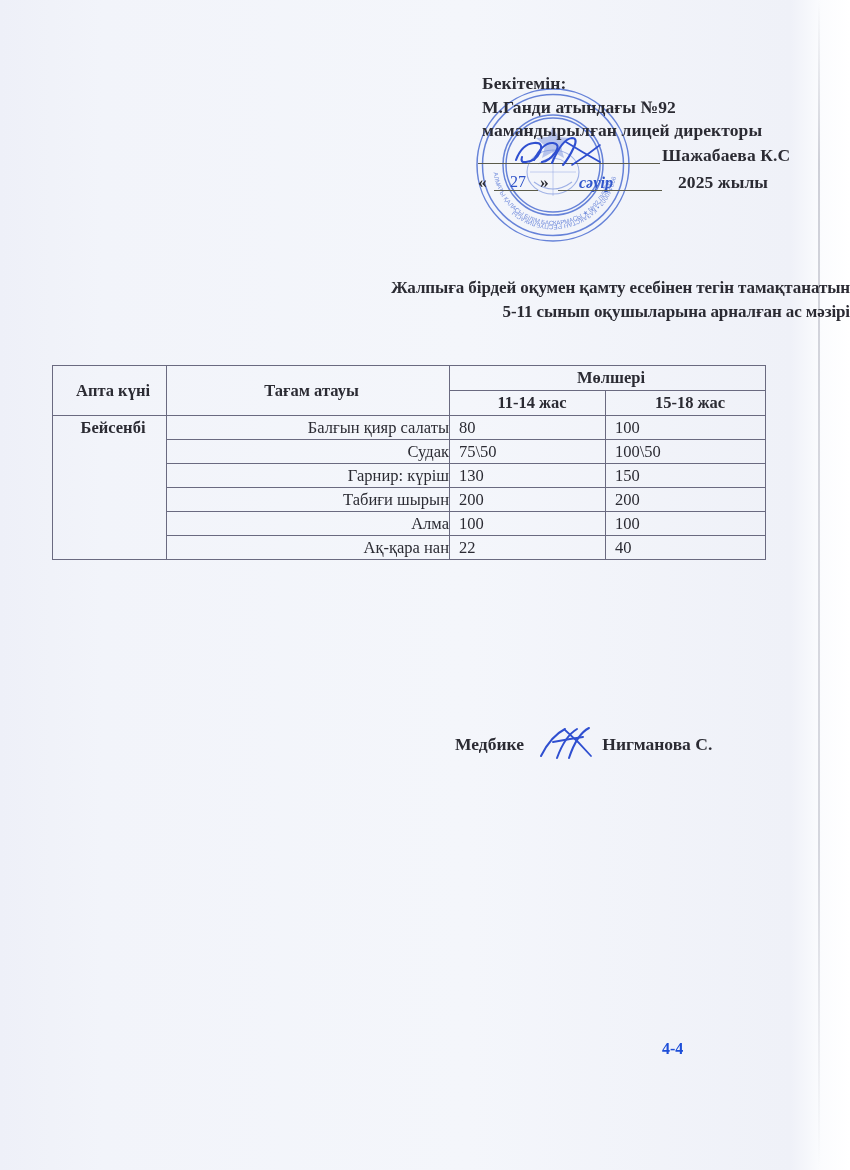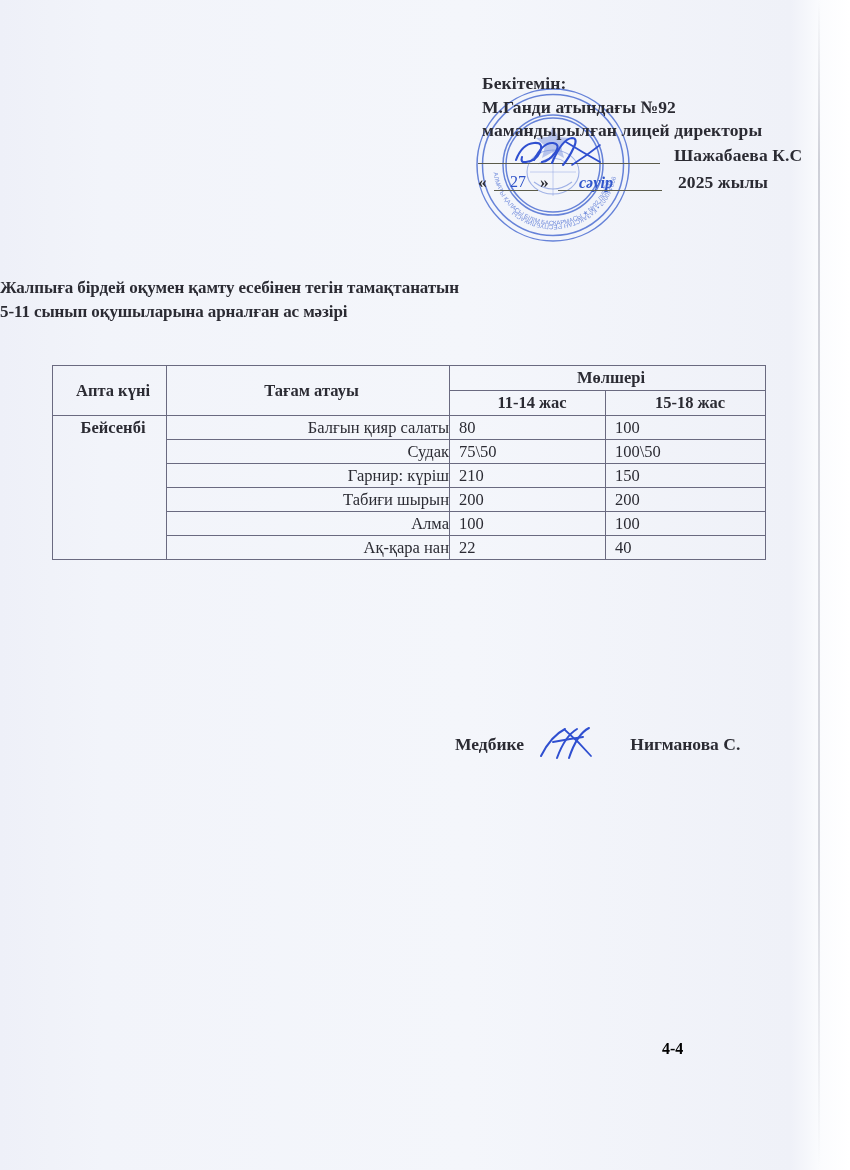--- a/index.html
+++ b/index.html
@@ -72,21 +72,21 @@
   .sign-rule {
     position: absolute;
     left: -4px;
     top: 19px;
     width: 182px;
     height: 1px;
     background: #5b5b4a;
   }
   .sign-name {
     position: absolute;
-    left: 192px;
+    left: 180px;
     top: 0;
     white-space: nowrap;
   }
 
   .date-row {
     position: relative;
     height: 26px;
   }
   .date-q1 { position: absolute; left: -4px;  top: 2px; }
   .date-day {
@@ -137,21 +137,21 @@
     z-index: 4;
     pointer-events: none;
   }
 
   
   .doc-title {
     position: absolute;
     left: 0;
     top: 276px;
     width: 850px;
-    text-align: left;
+    text-align: right;
     font-weight: bold;
     font-size: 17px;
     line-height: 24px;
     letter-spacing: -.1px;
   }
 
   
   .menu-table {
     position: absolute;
     left: 52px;
@@ -195,38 +195,38 @@
 
   
   .nurse {
     position: absolute;
     left: 455px;
     top: 734px;
     font-weight: bold;
     font-size: 17.5px;
     white-space: nowrap;
   }
-  .nurse .role { margin-right: 102px; }
+  .nurse .role { margin-right: 74px; }
   .nurse-signature {
     position: absolute;
     left: 80px;
     top: -12px;
     width: 72px;
     height: 40px;
     pointer-events: none;
   }
 
   
   .page-number {
     position: absolute;
     left: 662px;
     top: 1040px;
     font-weight: bold;
     font-size: 16px;
-    color: #000000;
+    color: #1d4ed8;
   }
 </style>
 </head>
 <body>
 
 <div class="page">
   <div class="paper-tint"></div>
   <div class="scan-edge"></div>
 
   <svg class="seal" viewBox="0 0 158 158" aria-hidden="true">
@@ -315,21 +315,21 @@
         <td class="qty-cell">80</td>
         <td class="qty-cell">100</td>
       </tr>
       <tr>
         <td class="dish-cell">Судак</td>
         <td class="qty-cell">75\50</td>
         <td class="qty-cell">100\50</td>
       </tr>
       <tr>
         <td class="dish-cell">Гарнир: күріш</td>
-        <td class="qty-cell">210</td>
+        <td class="qty-cell">130</td>
         <td class="qty-cell">150</td>
       </tr>
       <tr>
         <td class="dish-cell">Табиғи шырын</td>
         <td class="qty-cell">200</td>
         <td class="qty-cell">200</td>
       </tr>
       <tr>
         <td class="dish-cell">Алма</td>
         <td class="qty-cell">100</td>

